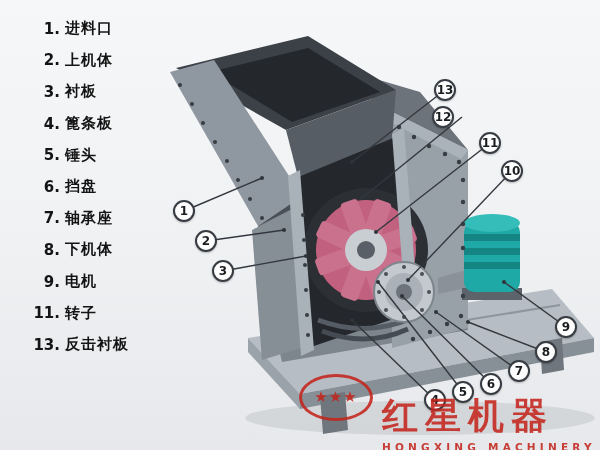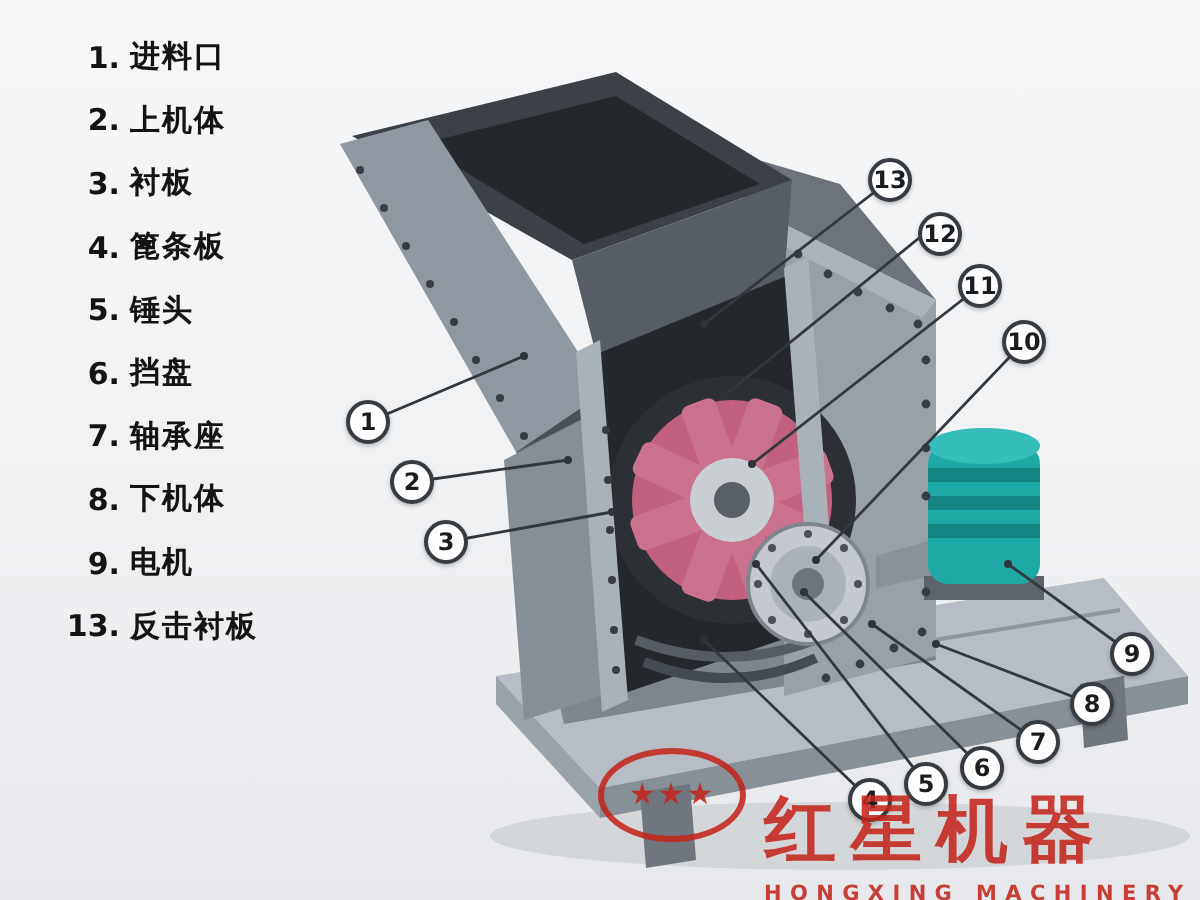--- a/index.html
+++ b/index.html
@@ -78,20 +78,24 @@
         <span class="num">7.</span>
         <span class="lbl">轴承座</span>
       </li>
     <li>
         <span class="num">8.</span>
         <span class="lbl">下机体</span>
       </li>
     <li>
         <span class="num">9.</span>
         <span class="lbl">电机</span>
+      </li>
+    <li>
+        <span class="num">11.</span>
+        <span class="lbl">转子</span>
       </li>
     <li>
         <span class="num">13.</span>
         <span class="lbl">反击衬板</span>
       </li>
   </ul>
 
   <svg class="machine" viewBox="0 0 600 450" aria-hidden="true">
 
     <ellipse cx="420" cy="418" rx="175" ry="17" fill="rgba(40,45,50,0.10)"></ellipse>
@@ -229,21 +233,21 @@
         <circle cx="402" cy="296" r="2"></circle>
         <circle cx="378" cy="282" r="2"></circle>
       <circle cx="352" cy="320" r="2"></circle>
     </g>
   </svg>
 
   <div class="callout" style="left:173px;top:200px">1</div>
   <div class="callout" style="left:195px;top:230px">2</div>
   <div class="callout" style="left:212px;top:260px">3</div>
   <div class="callout" style="left:434px;top:79px">13</div>
-  <div class="callout" style="left:459px;top:106px">12</div>
+  <div class="callout" style="left:432px;top:106px">12</div>
   <div class="callout" style="left:479px;top:132px">11</div>
   <div class="callout" style="left:501px;top:160px">10</div>
   <div class="callout" style="left:555px;top:316px">9</div>
   <div class="callout" style="left:535px;top:341px">8</div>
   <div class="callout" style="left:508px;top:360px">7</div>
   <div class="callout" style="left:480px;top:373px">6</div>
   <div class="callout" style="left:452px;top:381px">5</div>
   <div class="callout" style="left:424px;top:389px">4</div>
 
   <div class="logo">

